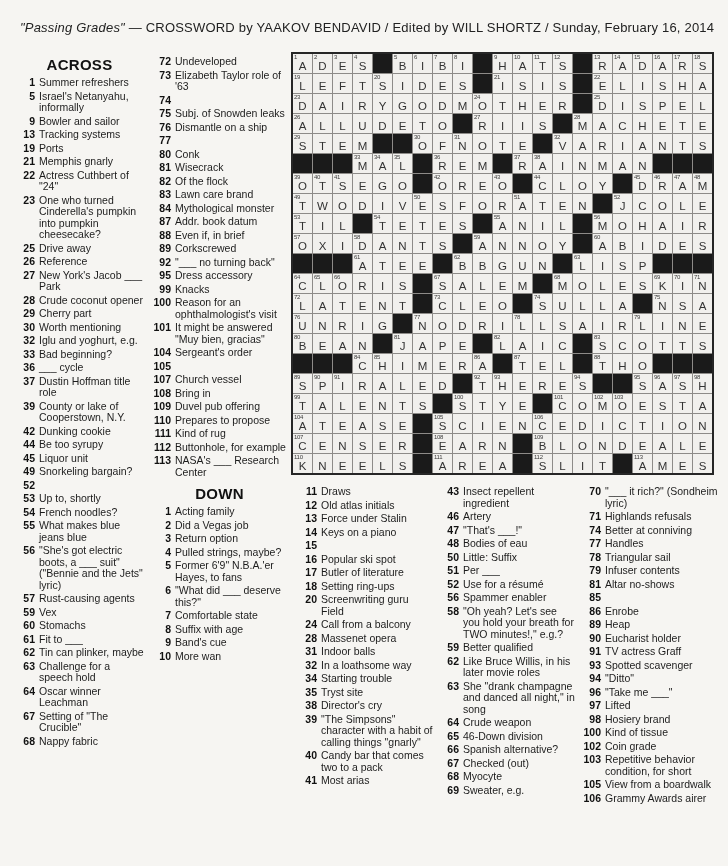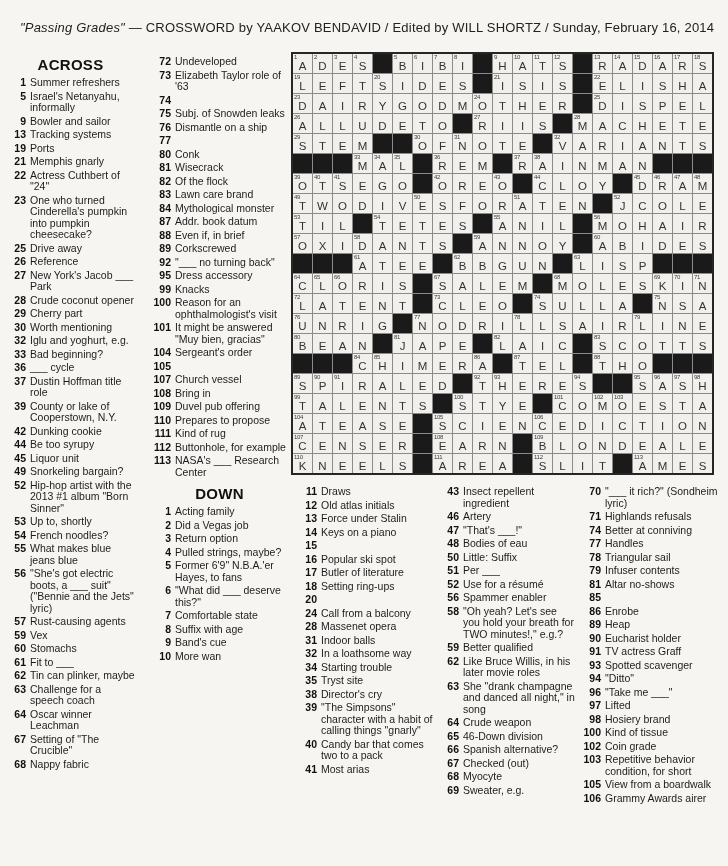--- a/index.html
+++ b/index.html
@@ -7,21 +7,21 @@
     width:728px;height:866px;overflow:hidden;position:relative;
     background:#f6f5f2;color:#1c1c1c;
     font-family:"Liberation Sans", sans-serif;
   }
   .title{
     position:absolute;left:20px;top:20px;width:700px;
     font-size:13px;letter-spacing:.2px;color:#222;white-space:nowrap;
   }
   .t-italic{font-style:italic;}
   .cluecol{position:absolute;}
-  #col1{left:5px;top:56px;width:131px;}
+  #col1{left:14px;top:56px;width:131px;}
   #col2{left:150px;top:56px;width:139px;}
   #bcol1{left:296px;top:486px;width:137px;}
   #bcol2{left:438px;top:486px;width:137px;}
   #bcol3{left:580px;top:486px;width:144px;}
   .hdr{
     font-weight:700;font-size:15px;text-align:center;
     margin:0 0 4px 0;letter-spacing:.3px;color:#111;
   }
   .hdr.mid{margin-top:7px;}
   .clue{display:flex;margin-bottom:2px;font-size:10.5px;line-height:11.5px;}
@@ -137,21 +137,20 @@
     <div class="clue">
       <span class="cn">45</span>
       <span class="ct">Liquor unit</span>
     </div>
     <div class="clue">
       <span class="cn">49</span>
       <span class="ct">Snorkeling bargain?</span>
     </div>
     <div class="clue">
       <span class="cn">52</span>
-      <span class="ct">Hip-hop artist with the 2013 #1 album "Born Sinner"</span>
     </div>
     <div class="clue">
       <span class="cn">53</span>
       <span class="ct">Up to, shortly</span>
     </div>
     <div class="clue">
       <span class="cn">54</span>
       <span class="ct">French noodles?</span>
     </div>
     <div class="clue">
@@ -177,21 +176,21 @@
     <div class="clue">
       <span class="cn">61</span>
       <span class="ct">Fit to ___</span>
     </div>
     <div class="clue">
       <span class="cn">62</span>
       <span class="ct">Tin can plinker, maybe</span>
     </div>
     <div class="clue">
       <span class="cn">63</span>
-      <span class="ct">Challenge for a speech coach</span>
+      <span class="ct">Challenge for a speech hold</span>
     </div>
     <div class="clue">
       <span class="cn">64</span>
       <span class="ct">Oscar winner Leachman</span>
     </div>
     <div class="clue">
       <span class="cn">67</span>
       <span class="ct">Setting of "The Crucible"</span>
     </div>
     <div class="clue">
@@ -1691,20 +1690,21 @@
     <div class="clue">
       <span class="cn">17</span>
       <span class="ct">Butler of literature</span>
     </div>
     <div class="clue">
       <span class="cn">18</span>
       <span class="ct">Setting ring-ups</span>
     </div>
     <div class="clue">
       <span class="cn">20</span>
+      <span class="ct">Screenwriting guru Field</span>
     </div>
     <div class="clue">
       <span class="cn">24</span>
       <span class="ct">Call from a balcony</span>
     </div>
     <div class="clue">
       <span class="cn">28</span>
       <span class="ct">Massenet opera</span>
     </div>
     <div class="clue">

